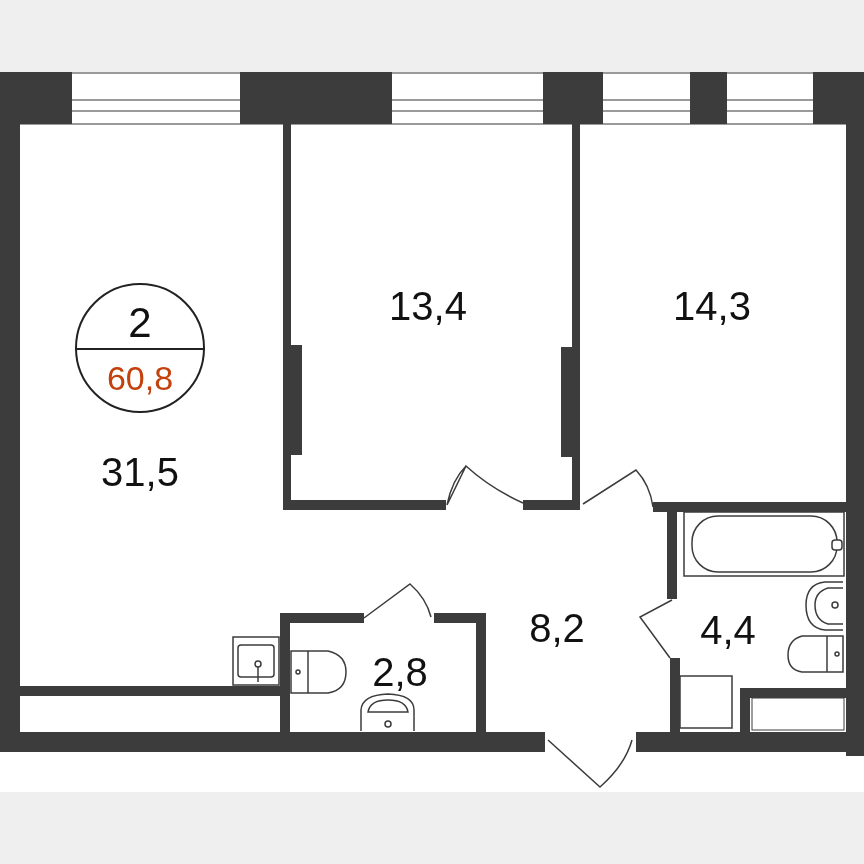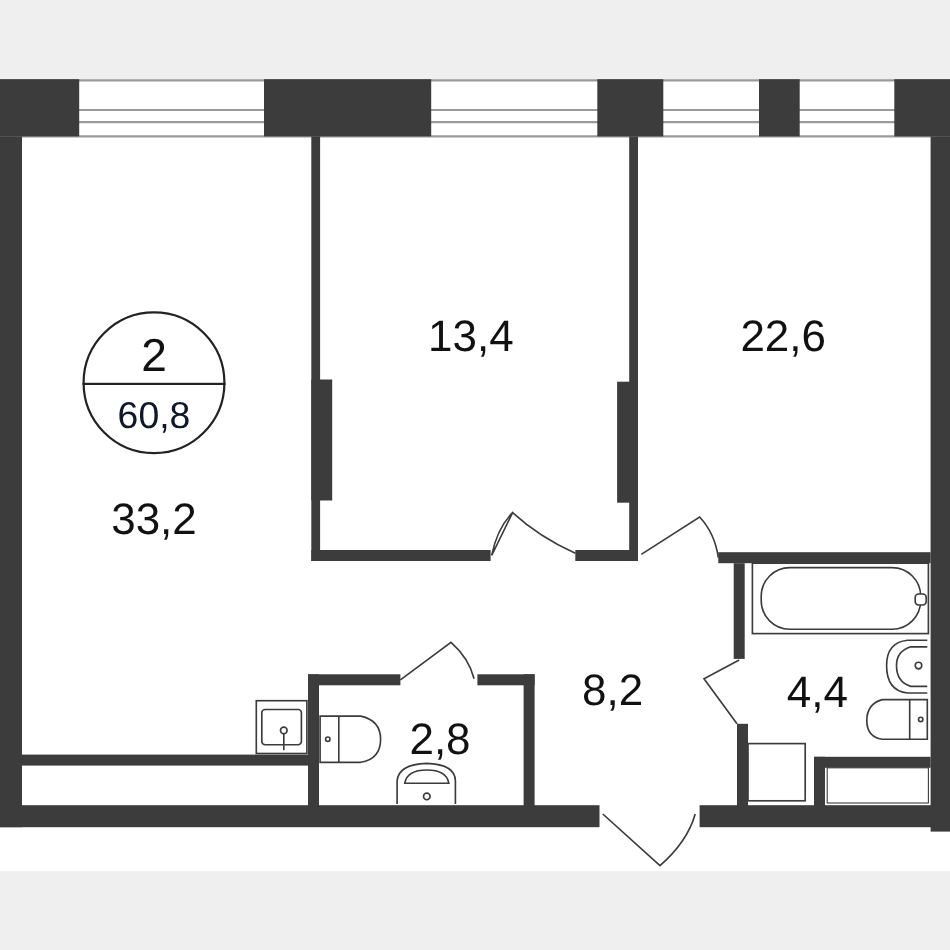--- a/index.html
+++ b/index.html
@@ -2,21 +2,21 @@
 <html><head>
 <meta charset="utf-8">
 <style>
   html, body { margin: 0; padding: 0; }
   body { width: 864px; height: 864px; background: #efefef; overflow: hidden; position: relative; font-family: "Liberation Sans", sans-serif; }
   #plan { position: absolute; left: 0; top: 0; width: 864px; height: 864px; }
   .label { position: absolute; color: #111; font-family: "Liberation Sans", sans-serif; font-size: 40px; line-height: 1; transform: translate(-50%, -50%); white-space: nowrap; text-align: center; }
   .badge { position: absolute; left: 75px; top: 283px; width: 130px; height: 130px; border: 2px solid #222; border-radius: 50%; box-sizing: border-box; background: #fff; }
   .badge .line { position: absolute; left: -2px; right: -2px; top: 63px; height: 2px; background: #222; }
   .badge .rooms { position: absolute; left: 0; right: 0; top: 14px; text-align: center; font-size: 42px; color: #111; }
-  .badge .area { position: absolute; left: 0; right: 0; top: 74px; text-align: center; font-size: 34px; color: #0f172a; }
+  .badge .area { position: absolute; left: 0; right: 0; top: 74px; text-align: center; font-size: 34px; color: #c2410c; }
 </style>
 </head>
 <body>
 
 <svg id="plan" viewBox="0 0 864 864" xmlns="http://www.w3.org/2000/svg">
 
   <rect x="0" y="72" width="864" height="720" fill="#ffffff"></rect>
   <rect x="0" y="792" width="864" height="72" fill="#efefef"></rect>
 
   <g stroke="#9a9a9a" stroke-width="2" fill="none">
@@ -105,18 +105,18 @@
     <rect x="752" y="698" width="92" height="32" stroke-width="1"></rect>
   </g>
 </svg>
 
 <div class="badge">
   <div class="rooms">2</div>
   <div class="line"></div>
   <div class="area">60,8</div>
 </div>
 
-<div class="label" style="left:140px; top:472px;">33,2</div>
+<div class="label" style="left:140px; top:472px;">31,5</div>
 <div class="label" style="left:428px; top:306px;">13,4</div>
-<div class="label" style="left:712px; top:306px;">22,6</div>
+<div class="label" style="left:712px; top:306px;">14,3</div>
 <div class="label" style="left:557px; top:607px;margin-top:21px;">8,2</div>
 <div class="label" style="left:400px; top:660px;margin-top:12px;">2,8</div>
-<div class="label" style="left:743px; top:630px;">4,4</div>
+<div class="label" style="left:728px; top:630px;">4,4</div>
 
 </body></html>

